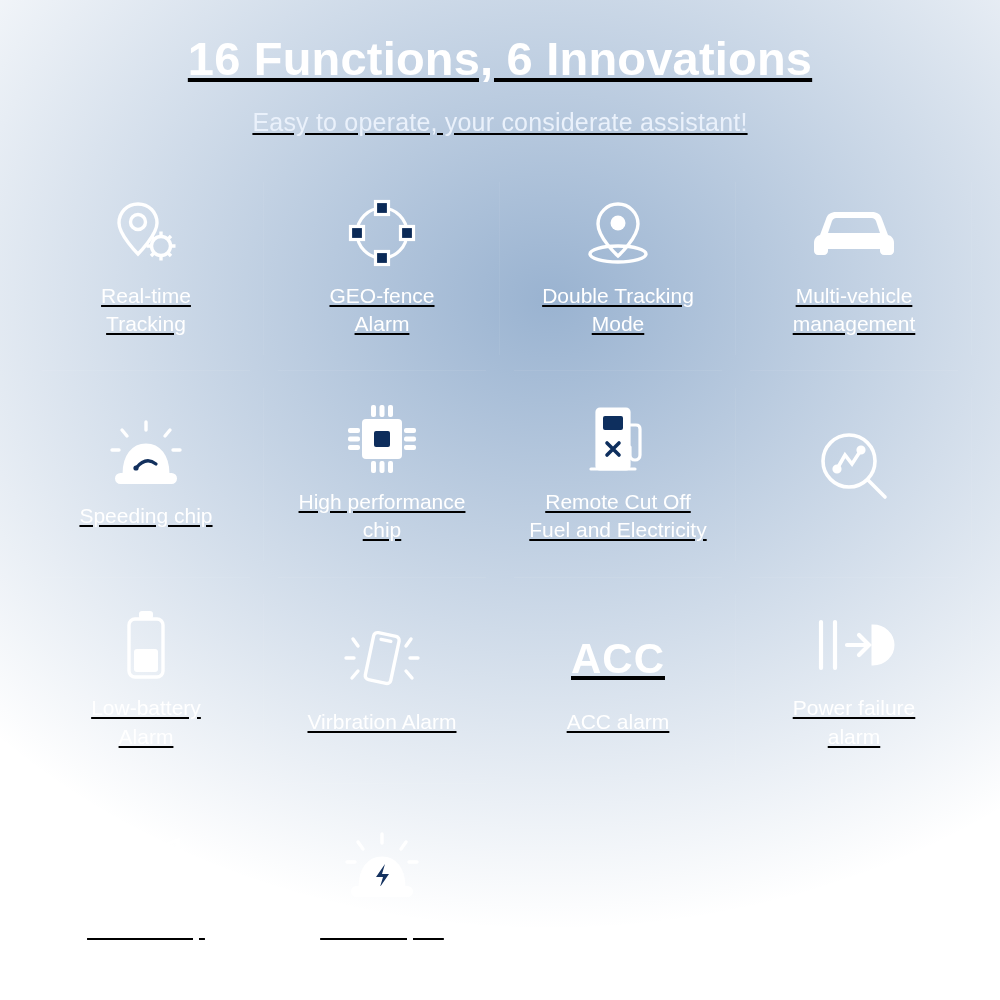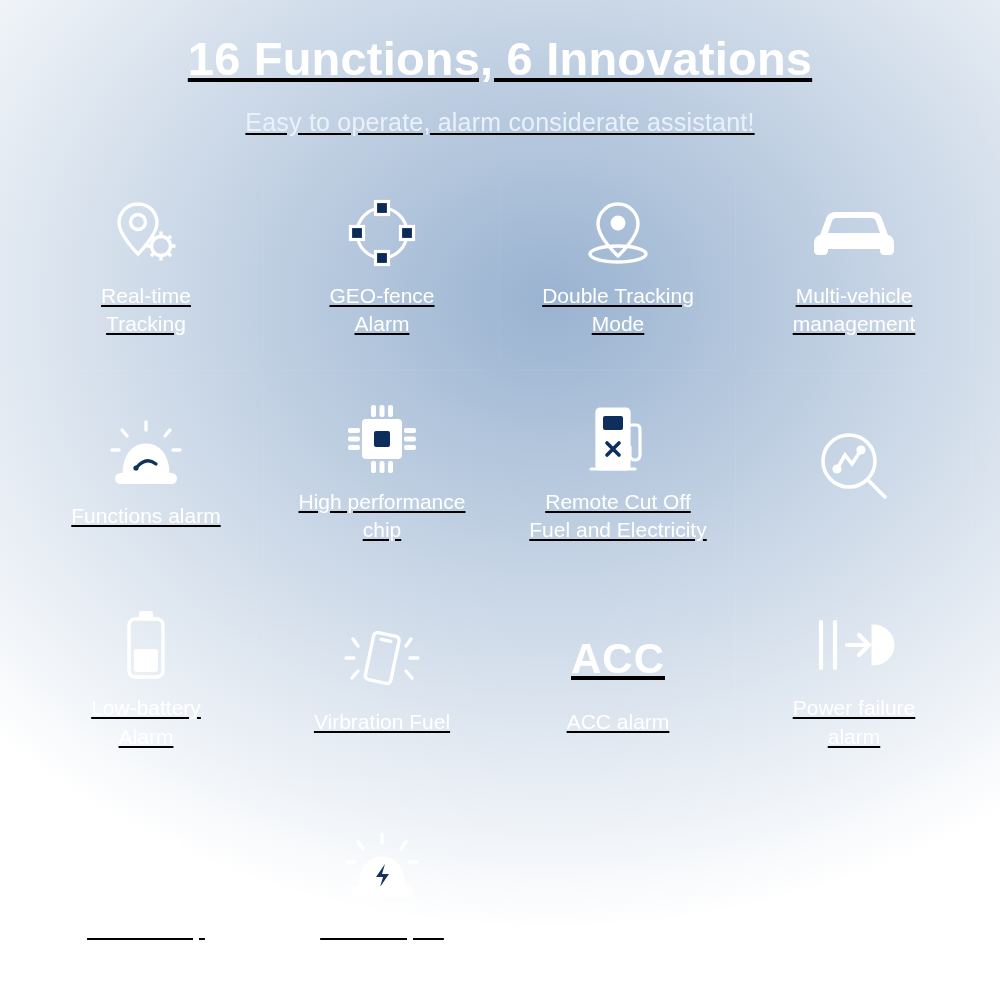--- a/index.html
+++ b/index.html
@@ -119,21 +119,21 @@
     font-weight: normal;
   }
 </style>
 </head>
 <body>
 
 <div class="poster">
   <div class="inner">
 
     <div class="title">16 Functions, 6 Innovations</div>
-    <div class="subtitle">Easy to operate, alarm considerate assistant!</div>
+    <div class="subtitle">Easy to operate, your considerate assistant!</div>
 
     <div class="grid">
 
       <div class="cell">
         <div class="icon">
           <svg width="66" height="70" viewBox="0 0 66 70" fill="none" stroke="#ffffff" stroke-width="3.4">
             <path d="M25 6 C14 6 6 14.5 6 25 C6 37 25 56 25 56 C25 56 44 37 44 25 C44 14.5 36 6 25 6 Z"></path>
             <circle cx="25" cy="24" r="7.5"></circle>
             <circle cx="48" cy="48" r="9.5"></circle>
             <path d="M48 33.5 v5 M48 57.5 v5 M33.5 48 h5 M57.5 48 h5 M38 38 l3.6 3.6 M54.4 54.4 l3.6 3.6 M58 38 l-3.6 3.6 M41.6 54.4 l-3.6 3.6"></path>
@@ -183,21 +183,21 @@
       <div class="cell">
         <div class="icon">
           <svg width="80" height="70" viewBox="0 0 80 70" fill="none" stroke="#ffffff" stroke-width="3.4" stroke-linecap="round">
             <path d="M40 4 v8 M16 12 l5 6 M64 12 l-5 6 M6 32 h7 M74 32 h-7"></path>
             <path d="M18 56 C18 38 27 27 40 27 C53 27 62 38 62 56" fill="#ffffff" stroke="#ffffff" stroke-width="3"></path>
             <path d="M30 50 q10 -12 20 -4" stroke="#12305d" stroke-width="3.2" fill="none"></path>
             <circle cx="30" cy="50" r="2.6" fill="#12305d" stroke="none"></circle>
             <rect x="10" y="56" width="60" height="9" rx="4.5" fill="#ffffff" stroke="#ffffff" stroke-width="2"></rect>
           </svg>
         </div>
-        <div class="label">Functions alarm</div>
+        <div class="label">Speeding chip</div>
       </div>
 
       <div class="cell no-right">
         <div class="icon">
           <svg width="72" height="72" viewBox="0 0 72 72" fill="#ffffff">
             <rect x="16" y="16" width="40" height="40" rx="4"></rect>
             <rect x="25" y="2" width="5" height="12" rx="2"></rect>
             <rect x="33.5" y="2" width="5" height="12" rx="2"></rect>
             <rect x="42" y="2" width="5" height="12" rx="2"></rect>
             <rect x="25" y="58" width="5" height="12" rx="2"></rect>
@@ -255,21 +255,21 @@
         <div class="icon">
           <svg width="76" height="70" viewBox="0 0 76 70" fill="none" stroke="#ffffff" stroke-width="3.4" stroke-linecap="round">
             <g transform="rotate(12 38 35)">
               <rect x="25" y="10" width="26" height="48" rx="4"></rect>
               <path d="M33 16 h10"></path>
             </g>
             <path d="M14 22 l-5 -7 M10 34 h-8 M14 47 l-6 7"></path>
             <path d="M62 22 l5 -7 M66 34 h8 M62 47 l6 7"></path>
           </svg>
         </div>
-        <div class="label">Virbration Fuel</div>
+        <div class="label">Virbration Alarm</div>
       </div>
 
       <div class="cell no-bottom">
         <div class="icon">
           <span class="acc-text">ACC</span>
         </div>
         <div class="label">ACC alarm</div>
       </div>
 
       <div class="cell no-bottom">

